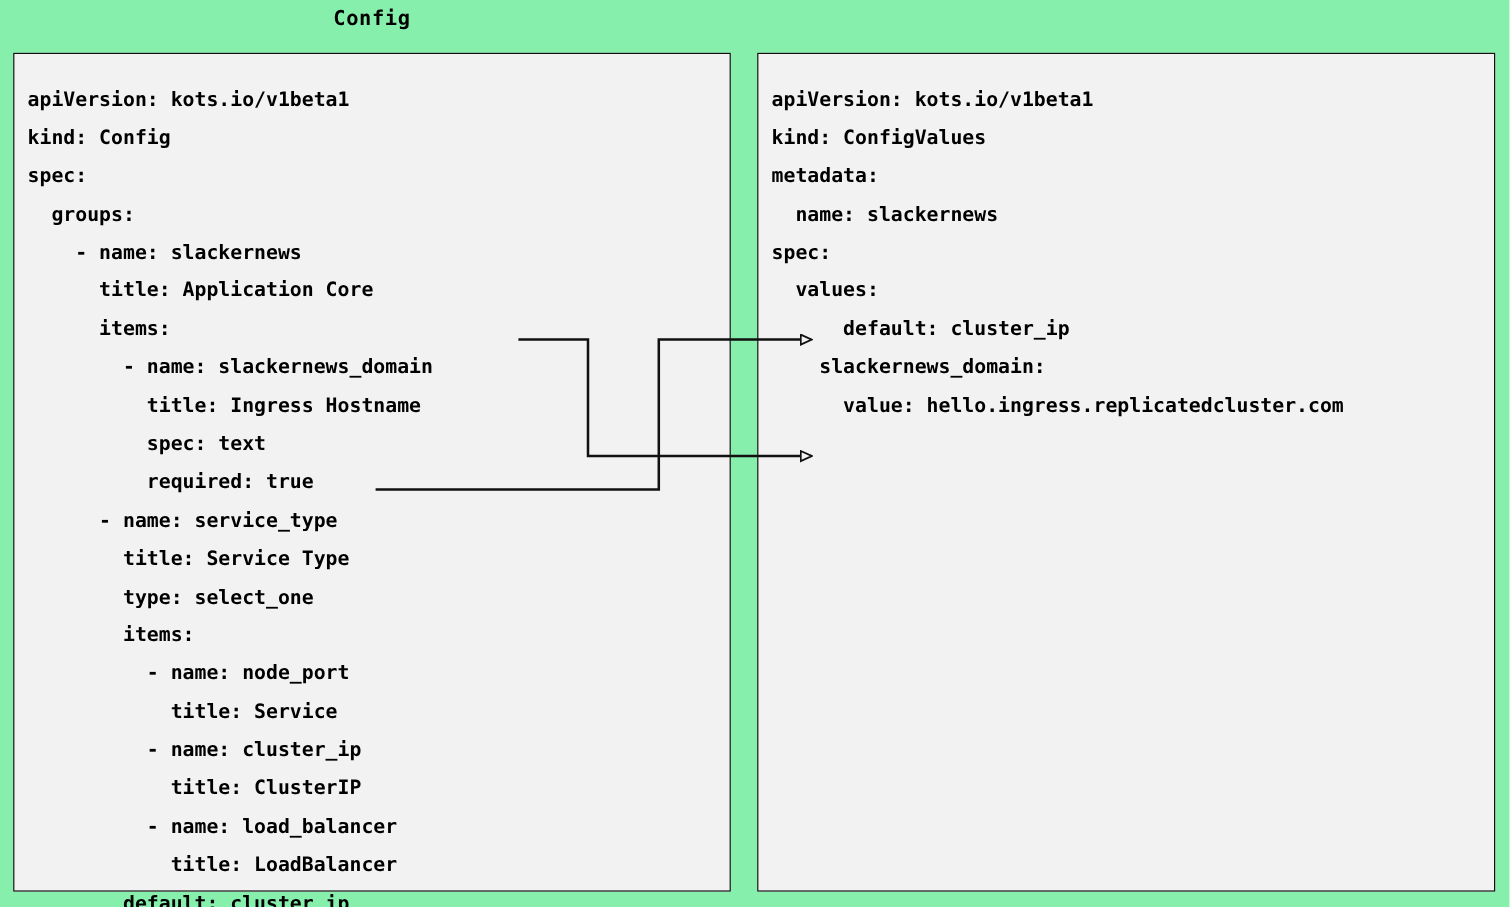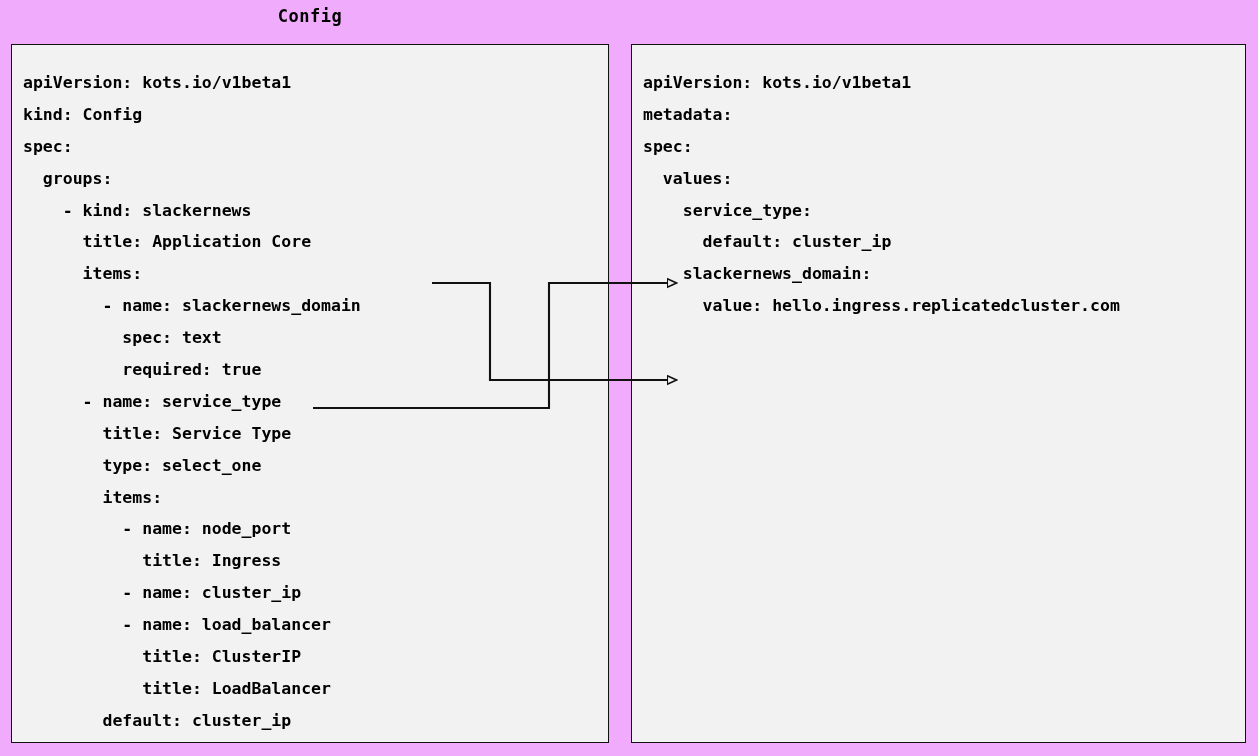--- a/index.html
+++ b/index.html
@@ -5,21 +5,21 @@
 <style>
   html, body {
     margin: 0;
     padding: 0;
     background: #ffffff;
   }
   #canvas {
     position: relative;
     width: 1258px;
     height: 756px;
-    background: #f0abfc;
+    background: #86efac;
     overflow: hidden;
     font-family: "DejaVu Sans Mono", "Liberation Mono", monospace;
   }
 
   .panel-title {
     position: absolute;
     top: 6px;
     font-family: "DejaVu Sans Mono", "Liberation Mono", monospace;
     font-size: 17px;
     font-weight: bold;
@@ -79,47 +79,49 @@
 
   <div class="panel-title" id="title-config">Config</div>
 
 
   <div class="panel-box" id="box-config">
     <div class="yaml-block" id="config-lines">
         <div class="yaml-line">apiVersion: kots.io/v1beta1</div>
         <div class="yaml-line">kind: Config</div>
         <div class="yaml-line">spec:</div>
         <div class="yaml-line">  groups:</div>
-        <div class="yaml-line">    - kind: slackernews</div>
+        <div class="yaml-line">    - name: slackernews</div>
         <div class="yaml-line">      title: Application Core</div>
         <div class="yaml-line">      items:</div>
         <div class="yaml-line">        - name: slackernews_domain</div>
+        <div class="yaml-line">          title: Ingress Hostname</div>
         <div class="yaml-line">          spec: text</div>
         <div class="yaml-line">          required: true</div>
         <div class="yaml-line">      - name: service_type</div>
         <div class="yaml-line">        title: Service Type</div>
         <div class="yaml-line">        type: select_one</div>
         <div class="yaml-line">        items:</div>
         <div class="yaml-line">          - name: node_port</div>
-        <div class="yaml-line">            title: Ingress</div>
+        <div class="yaml-line">            title: Service</div>
         <div class="yaml-line">          - name: cluster_ip</div>
+        <div class="yaml-line">            title: ClusterIP</div>
         <div class="yaml-line">          - name: load_balancer</div>
-        <div class="yaml-line">            title: ClusterIP</div>
         <div class="yaml-line">            title: LoadBalancer</div>
         <div class="yaml-line">        default: cluster_ip</div>
       </div>
   </div>
 
   <div class="panel-box" id="box-values">
     <div class="yaml-block" id="values-lines">
         <div class="yaml-line">apiVersion: kots.io/v1beta1</div>
+        <div class="yaml-line">kind: ConfigValues</div>
         <div class="yaml-line">metadata:</div>
+        <div class="yaml-line">  name: slackernews</div>
         <div class="yaml-line">spec:</div>
         <div class="yaml-line">  values:</div>
-        <div class="yaml-line">    service_type:</div>
         <div class="yaml-line">      default: cluster_ip</div>
         <div class="yaml-line">    slackernews_domain:</div>
         <div class="yaml-line">      value: hello.ingress.replicatedcluster.com</div>
       </div>
   </div>
 
   <svg id="connectors" viewBox="0 0 1258 756">
     <defs>
       <marker id="openArrow" markerWidth="11" markerHeight="11" refX="9.5" refY="5" orient="auto" markerUnits="userSpaceOnUse">
         <path d="M 0.8 0.8 L 10 5 L 0.8 9.2 Z" fill="#f2f2f2" stroke="#111111" stroke-width="1.5" stroke-linejoin="miter"></path>

